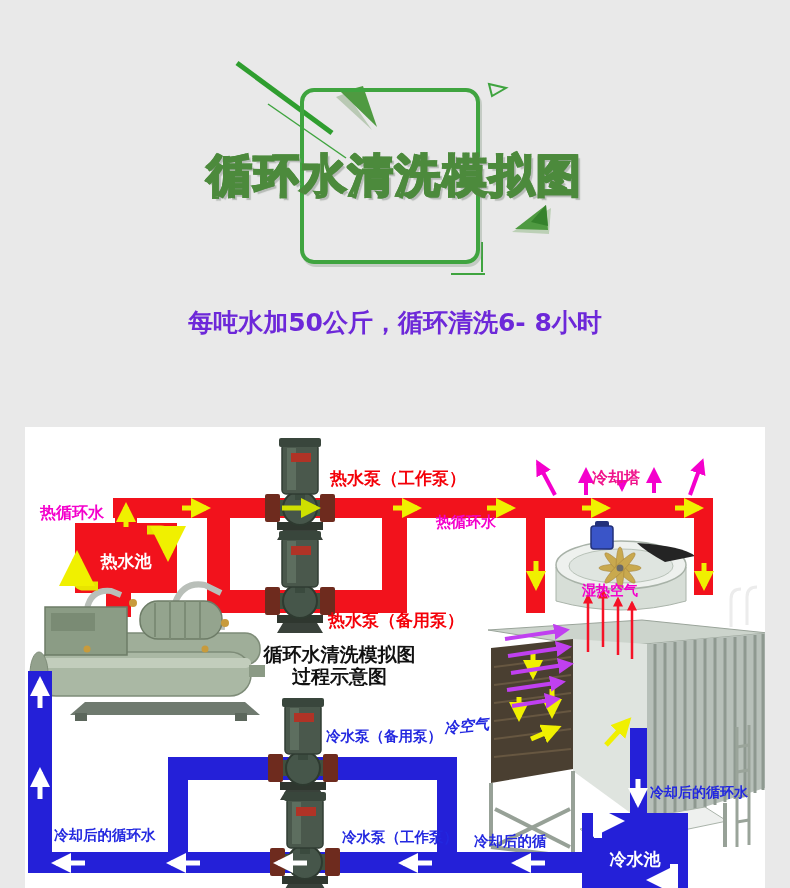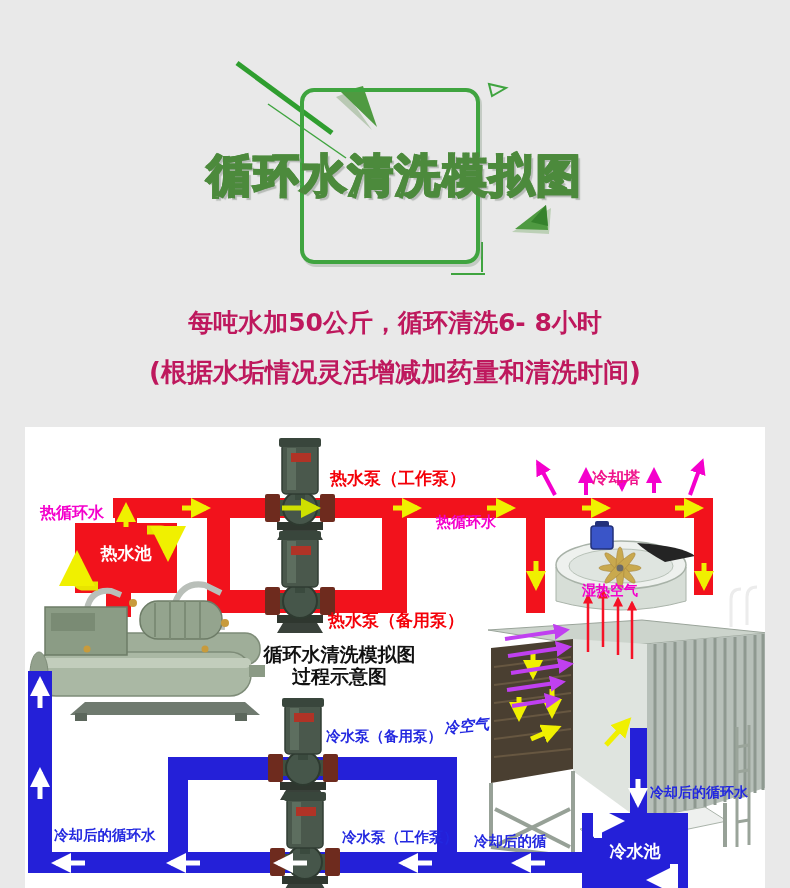--- a/index.html
+++ b/index.html
@@ -6,31 +6,31 @@
   #app{position:relative;width:790px;height:888px;background:#e9e9e9;overflow:hidden;
        font-family:"DejaVu Sans","Liberation Sans",sans-serif;}
   .abs{position:absolute;}
   
   #hero-box{left:300px;top:88px;width:172px;height:168px;border:4px solid #3fa43f;
             border-radius:14px;box-shadow:2px 3px 0 rgba(130,150,130,.35);}
   #hero-title{left:0;top:146px;width:790px;text-align:center;font-size:45px;font-weight:900;
               letter-spacing:2px;color:#fff;-webkit-text-stroke:2.2px #4c8a3c;
               text-shadow:3px 3px 1px rgba(140,150,140,.55), -1px -1px 0 #4c8a3c,
                           1px -1px 0 #4c8a3c,-1px 1px 0 #4c8a3c,1px 1px 0 #4c8a3c;}
-  .intro{left:0;width:790px;text-align:center;color:#be185d;font-weight:600;}
+  .intro{left:0;width:790px;text-align:center;color:#6d28d9;font-weight:600;}
   #intro-line1{top:306px;font-size:25px;}
   #intro-line2{top:355px;font-size:26px;}
   
   #diagram{left:25px;top:427px;width:740px;height:461px;background:#ffffff;}
   #diagram-svg{position:absolute;left:0;top:0;}
   .lbl{position:absolute;white-space:nowrap;font-weight:bold;line-height:1.05;}
   .magenta{color:#f400cc;font-size:16px;text-align:right;}
   .hotlbl{color:#f40008;font-size:17px;}
   .coldlbl{color:#2328e0;font-size:14.5px;}
-  .whitelbl{color:#ffffff;font-size:17px;text-align:center;}
+  .whitelbl{color:#ffffff;font-size:17px;text-align:center;margin-top:8px;}
   .blacklbl{color:#111;font-size:19px;text-align:center;}
 </style>
 </head>
 <body>
 
 <div id="app">
 
   <svg class="abs" width="790" height="300" style="left:0;top:0">
     <line x1="237" y1="63" x2="332" y2="133" stroke="#2f9e2f" stroke-width="5"></line>
     <line x1="268" y1="104" x2="346" y2="158" stroke="#3fa43f" stroke-width="1.5"></line>
@@ -39,21 +39,20 @@
     <polygon points="489,84 506,88 492,96" fill="none" stroke="#3fa43f" stroke-width="2"></polygon>
     <polygon points="551,208 512,232 549,234" fill="#bcd0b6"></polygon>
     <polygon points="546,205 515,229 548,230" fill="#4f9a41"></polygon>
     <polygon points="546,205 531,222 548,226" fill="#35822c"></polygon>
     <path d="M482,242 L482,272 M451,274 L485,274" stroke="#3fa43f" stroke-width="2" fill="none"></path>
   </svg>
   <div class="abs" id="hero-box"></div>
   <div class="abs" id="hero-title">循环水清洗模拟图</div>
 
   <div class="abs intro" id="intro-line1">每吨水加50公斤，循环清洗6- 8小时</div>
-  <div class="abs intro" id="intro-line2">(根据水垢情况灵活增减加药量和清洗时间)</div>
 
   <div class="abs" id="diagram">
     <svg id="diagram-svg" width="740" height="461" viewBox="0 0 740 461">
       <defs>
         <marker id="mY" markerWidth="4" markerHeight="4" refX="3" refY="2" orient="auto" markerUnits="strokeWidth">
             <path d="M0,0 L4,2 L0,4 Z" fill="#f0f000"></path>
           </marker>
         <marker id="mYG" markerWidth="4" markerHeight="4" refX="3" refY="2" orient="auto" markerUnits="strokeWidth">
             <path d="M0,0 L4,2 L0,4 Z" fill="#cfe000"></path>
           </marker>

